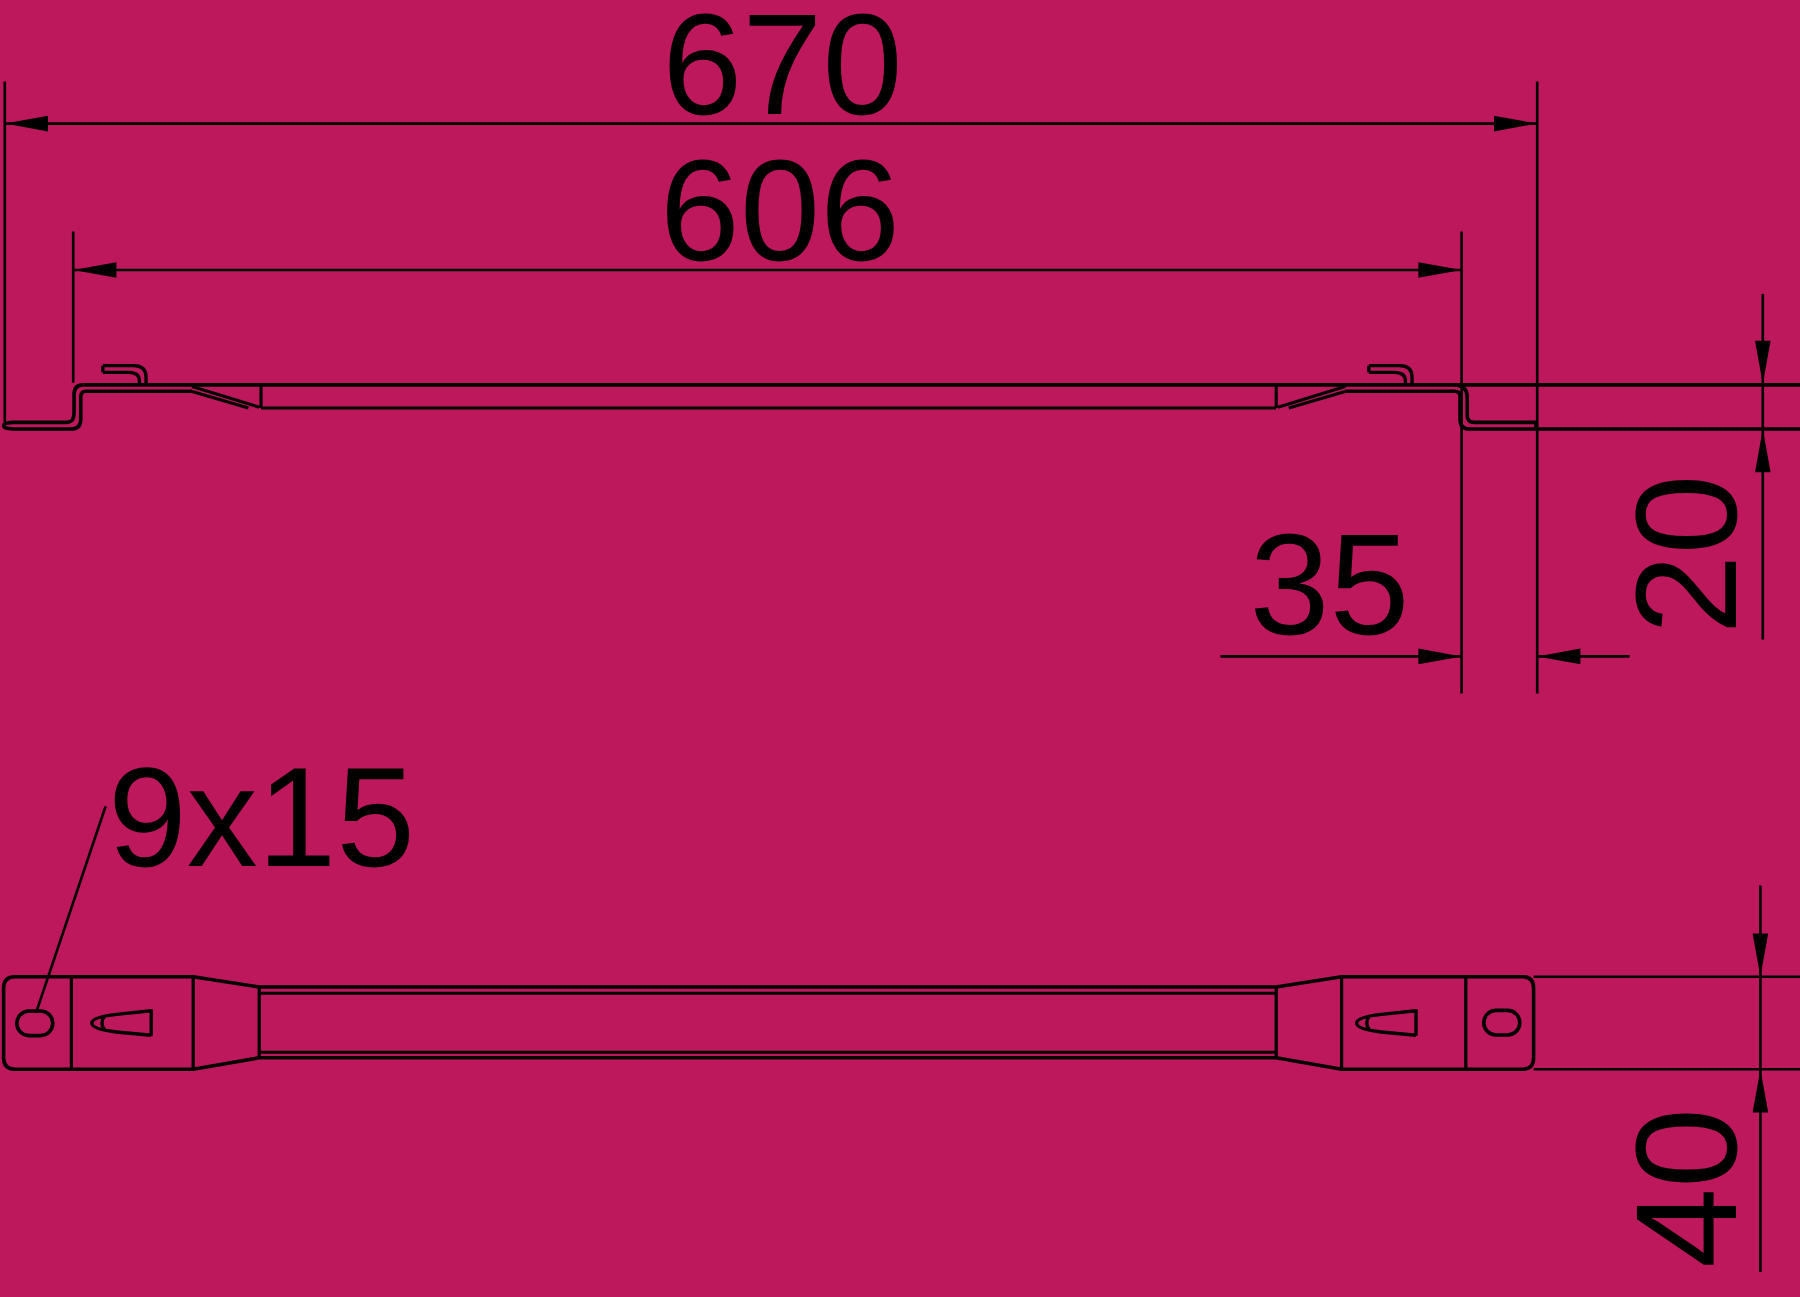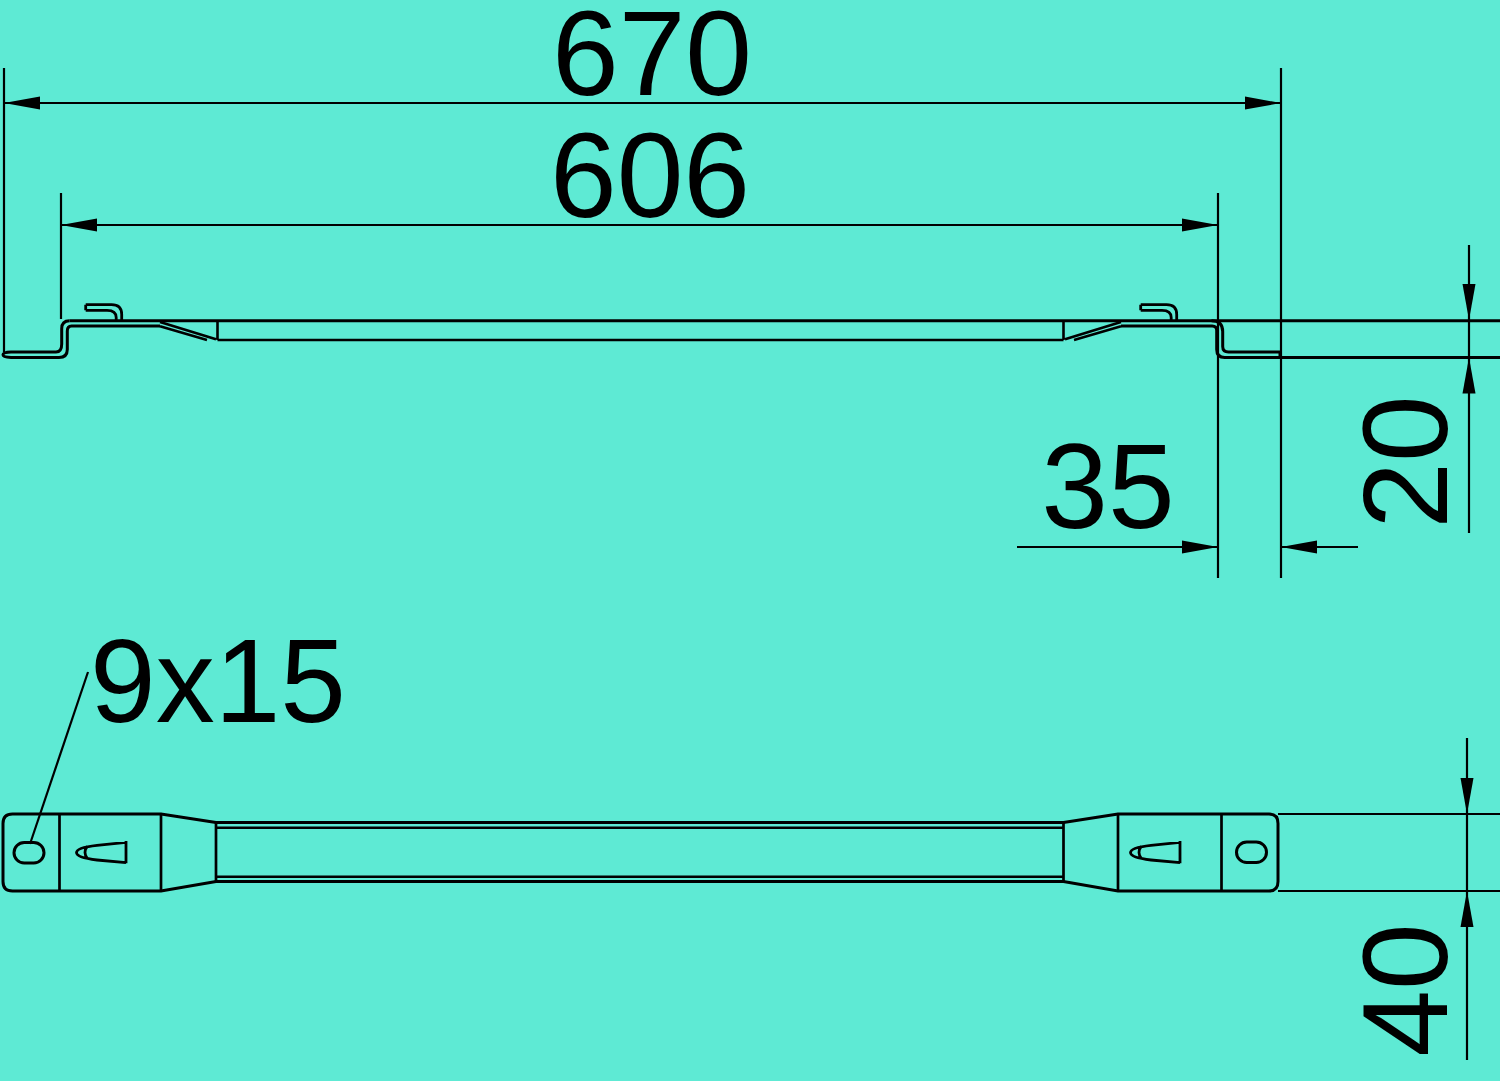--- a/index.html
+++ b/index.html
@@ -1,16 +1,16 @@
 <!DOCTYPE html>
 <html><head>
 <meta charset="utf-8">
 <style>
   html,body{margin:0;padding:0;background:#fff;}
-  #stage{position:relative;width:1500px;height:1081px;background:#5eead4;overflow:hidden;}
+  #stage{position:relative;width:1500px;height:1081px;background:#be185d;overflow:hidden;}
   svg{display:block;}
   text{font-family:"Liberation Sans","DejaVu Sans",sans-serif;fill:#000;}
   .dimtext{font-size:120px;}
   .dimtext-sm{font-size:118px;}
 </style>
 </head>
 <body>
 
 <div id="stage">
 <svg width="1500" height="1081" viewBox="0 0 1500 1081">

